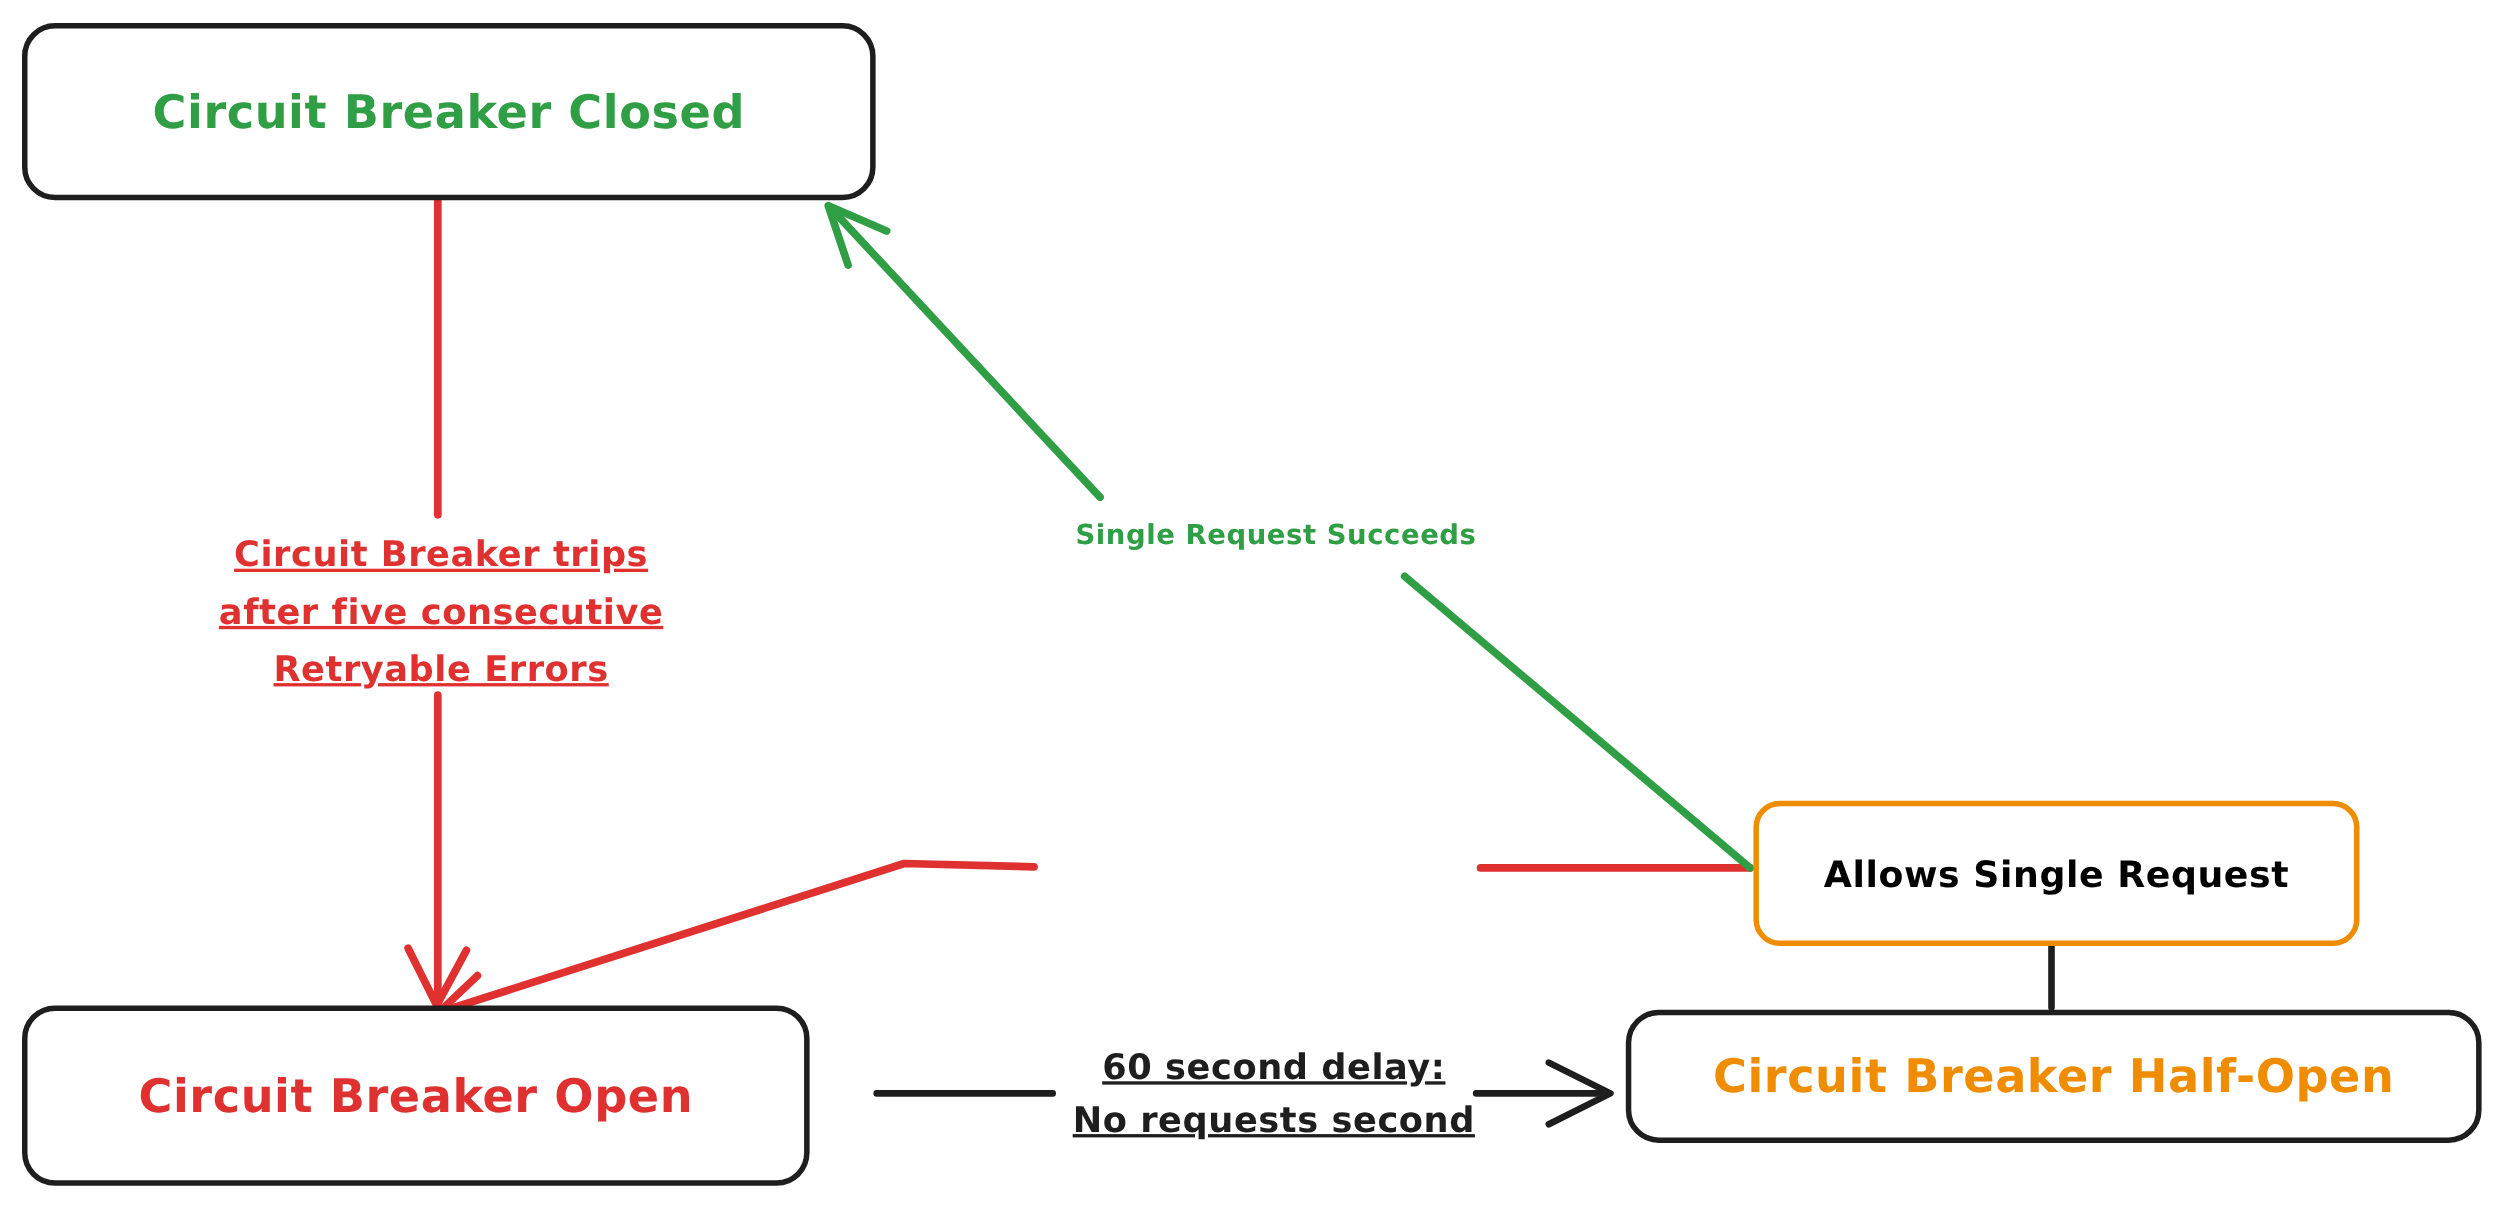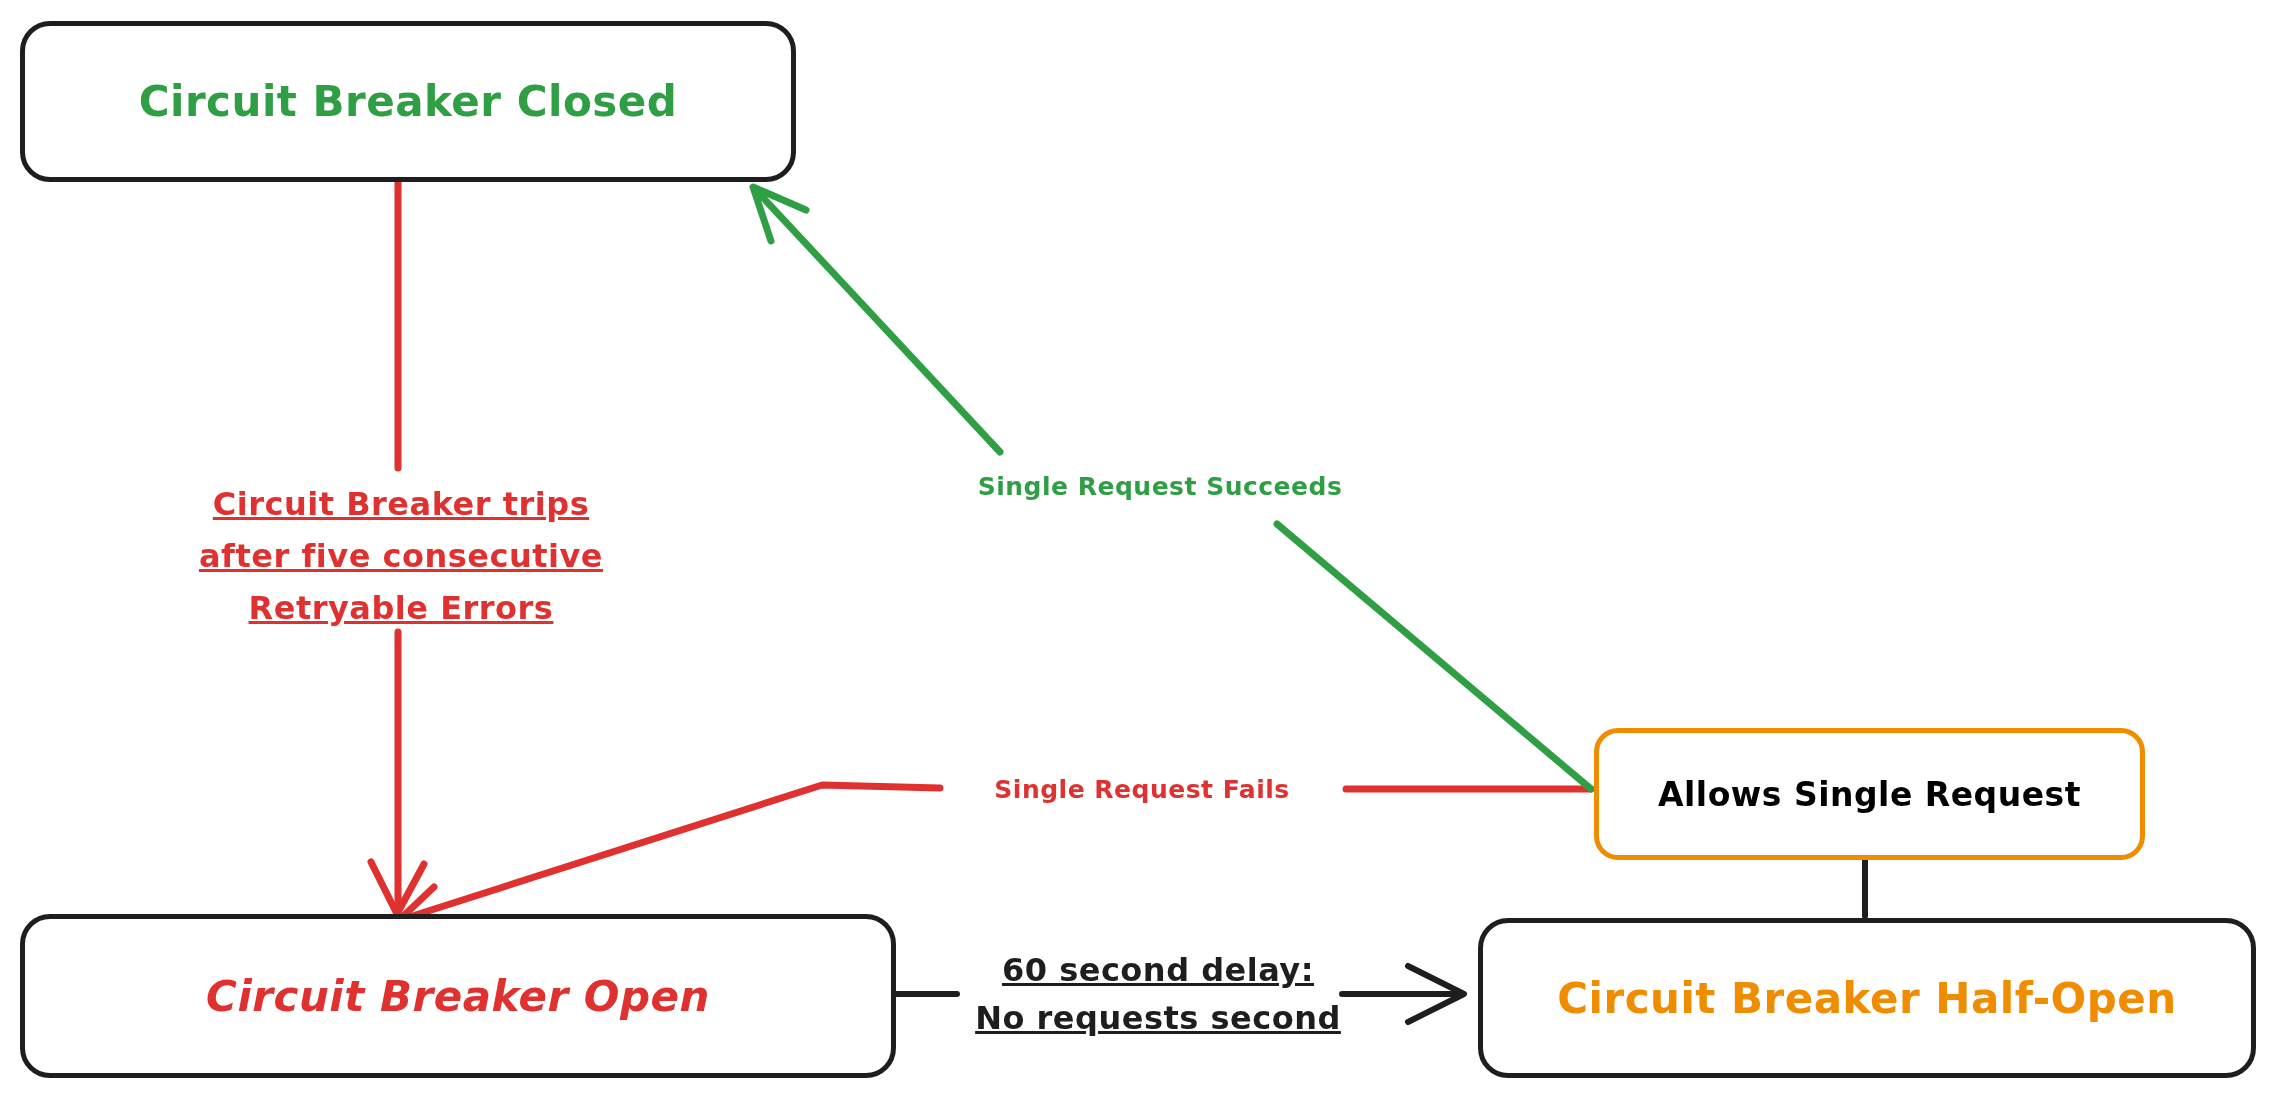--- a/index.html
+++ b/index.html
@@ -30,22 +30,22 @@
     border: 5px solid #1e1e1e;
     border-radius: 30px;
   }
   .state-box .state-label {
     font-size: 42px;
     font-weight: bold;
     letter-spacing: 0.5px;
     white-space: nowrap;
   }
   #closed-box  { left: 20px;  top: 21px;  width: 776px; height: 161px; }
-  #open-box    { left: 20px;  top: 914px; width: 876px; height: 164px; font-style: italic; }
-  #half-open-box { left: 1478px; top: 918px; width: 778px; height: 160px; }
+  #open-box    { left: 20px;  top: 914px; width: 716px; height: 164px; }
+  #half-open-box { left: 1478px; top: 918px; width: 778px; height: 121px; }
   #allows-box {
     left: 1594px; top: 728px; width: 551px; height: 132px;
     border: 5px solid #f08c00;
     border-radius: 24px;
   }
   #allows-box .state-label { font-size: 33px; color: #000000; }
   .green-text  { color: #2f9e44; }
   .red-text    { color: #e03131; }
   .orange-text { color: #f08c00; }
   .black-text  { color: #1e1e1e; }
@@ -113,20 +113,19 @@
   </div>
 
   <div class="edge-label-multiline red-text" id="trips-label">
     <div>Circuit Breaker trips</div>
     <div>after five consecutive</div>
     <div>Retryable Errors</div>
   </div>
 
   <div class="edge-label green-text" id="succeeds-label">Single Request Succeeds</div>
 
-  <div class="edge-label red-text" id="fails-label">Single Request Fails</div>
 
   <div class="edge-label-multiline black-text" id="delay-label">
     <div>60 second delay:</div>
     <div>No requests second</div>
   </div>
 
 </div>
 
 </body></html>

